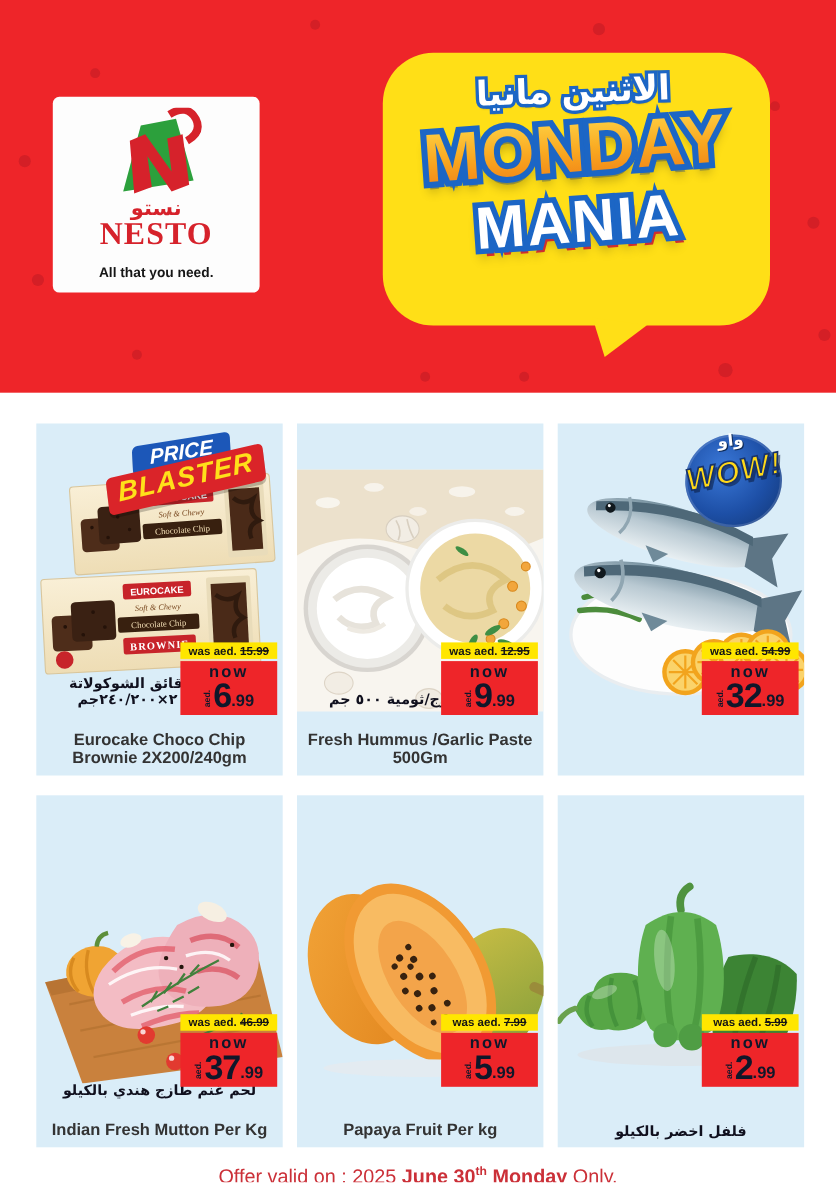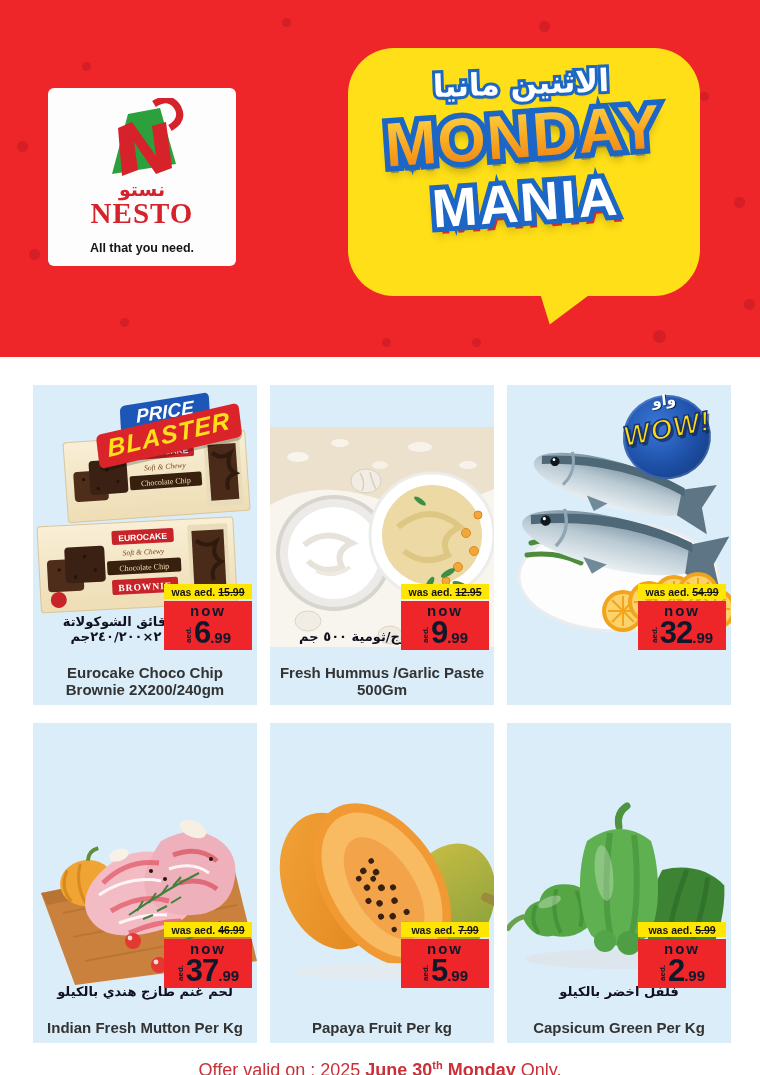--- a/index.html
+++ b/index.html
@@ -503,21 +503,20 @@
           <div class="now">now</div>
           <div class="amount">
             <span class="cur">aed.</span>
             <span class="int">2</span>
             <span class="dec">.99</span>
           </div>
         </div>
       </div>
       <div class="names">
         <div class="ar">فلفل اخضر بالكيلو</div>
-        <div class="en">Capsicum Green Per Kg</div>
       </div>
     </article>
 
   </div>
 
   <p class="footer"><span>Offer valid on : 2025 </span><b>June 30</b><sup>th</sup><b> Monday</b><span> Only.</span></p>
 
 </div>
 
 </body></html>

